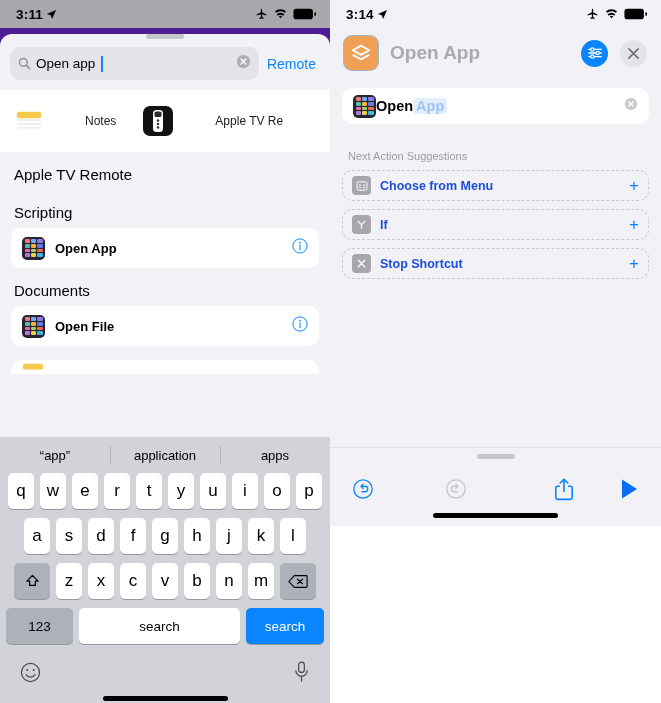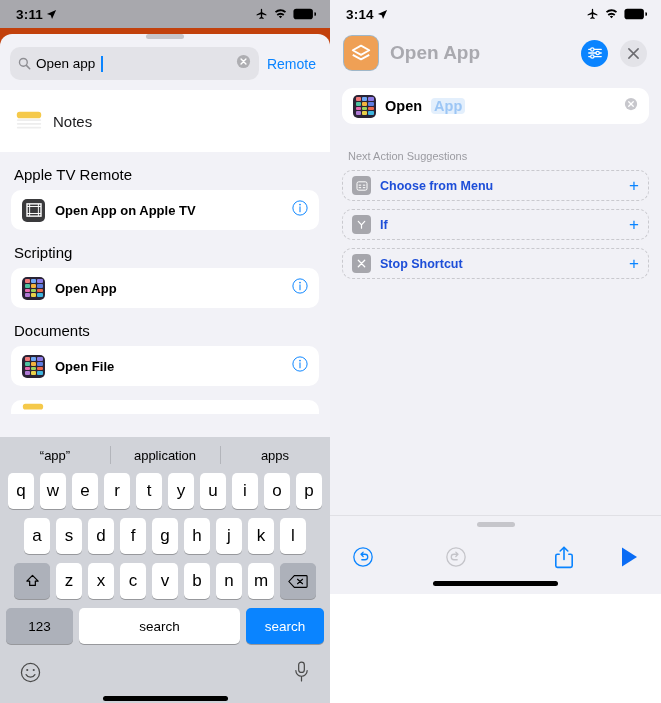--- a/index.html
+++ b/index.html
@@ -4,21 +4,21 @@
 <style>
   * { box-sizing: border-box; margin: 0; padding: 0; }
   html, body {
     width: 661px; height: 703px;
     font-family: "Liberation Sans", sans-serif;
     background: #fff; overflow: hidden;
   }
   .screens { display: flex; width: 661px; height: 703px; }
 
   
-  .left { width: 330px; height: 703px; position: relative; background: #c2410c; overflow: hidden; }
+  .left { width: 330px; height: 703px; position: relative; background: #4c1d95; overflow: hidden; }
   .left-statusbar {
     height: 28px; background: #a8a8ad; display: flex; align-items: center;
     justify-content: space-between; padding: 0 14px 0 16px;
   }
   .sb-time { font-size: 13.5px; font-weight: 700; color: #000; letter-spacing: .2px; display:flex; align-items:center; gap:3px;}
   .sb-right { display: flex; align-items: center; gap: 5px; }
   .sb-icon { display: block; }
 
   .sheet {
     background: #f2f2f7; border-radius: 12px 12px 0 0; position: relative;
@@ -31,21 +31,21 @@
     flex: 1; height: 33px; background: #e3e3e8; border-radius: 10px;
     display: flex; align-items: center; padding: 0 8px; gap: 5px; position: relative;
   }
   .sf-text { font-size: 13.5px; color: #000; }
   .caret { width: 1.5px; height: 16px; background: #0a84ff; margin-left: 1px; }
   .clear-btn { position: absolute; right: 8px; }
   .cancel { font-size: 14px; color: #0a84ff; padding-right: 4px; }
 
   .white-strip { background: #fff; height: 62px; display: flex; align-items: center; padding: 0 14px; gap: 0; overflow: hidden; }
   .app-chip { display: flex; align-items: center; gap: 9px; margin-right: 26px; flex: none; }
-  .app-chip .label { font-size: 15px; color: #1c1c1e; white-space: nowrap; }
+  .app-chip .label { font-size: 12px; color: #1c1c1e; white-space: nowrap; margin-left: 32px; }
 
   .scrollarea { background: #f2f2f7; padding: 0 0 0 0; height: 302px; overflow: hidden; }
   .sec-title { font-size: 15px; font-weight: 400; color: #000; padding: 14px 14px 7px 14px; }
   .card { background: #fff; border-radius: 10px; margin: 0 11px; height: 40px; display: flex; align-items: center; padding: 0 11px; gap: 10px; }
   .card .name { font-size: 13px; font-weight: 700; color: #000; flex: 1; }
   .grid-icon { width: 23px; height: 23px; border-radius: 5px; background: #2a2334; padding: 2.5px; display: grid; grid-template-columns: repeat(3, 1fr); grid-template-rows: repeat(4, 1fr); gap: 1px; flex: none; }
   .grid-icon i { border-radius: 1px; display: block; }
   .tv-icon { width: 23px; height: 23px; border-radius: 5px; background: #3a3a3c; display: flex; align-items: center; justify-content: center; flex: none; }
   .partial-card { background: #fff; border-radius: 10px 10px 0 0; margin: 14px 11px 0; height: 14px; display:flex; align-items:center; padding: 0 11px;}
 
@@ -60,30 +60,30 @@
   .krow.r3 { padding: 0 3px; }
   .key.wide { width: 36px; background: #adb1ba; }
   .key.num { width: 67px; background: #adb1ba; font-size: 13.5px; border-radius: 5px; }
   .key.space { flex: 1; background: #fff; font-size: 13.5px; }
   .key.search { width: 78px; background: #0a84ff; color: #fff; font-size: 13.5px; }
   .krow.r4 { gap: 6px; padding: 0 6px; margin-bottom: 8px; }
   .botbar { height: 44px; display: flex; align-items: center; justify-content: space-between; padding: 0 20px; }
   .homeindicator { width: 125px; height: 5px; border-radius: 3px; background: #000; margin: 0 auto 8px; }
 
   
-  .right { width: 331px; height: 594px; position: relative; background: #f1f1f6; overflow: hidden; }
+  .right { width: 331px; height: 526px; position: relative; background: #f1f1f6; overflow: hidden; }
   .right-statusbar { height: 28px; display: flex; align-items: center; justify-content: space-between; padding: 0 14px 0 16px; background: #f1f1f6; }
   .r-header { height: 50px; display: flex; align-items: center; padding: 0 14px; gap: 12px; }
   .shortcut-icon { width: 34px; height: 34px; border-radius: 8px; background: #efa055; display: flex; align-items: center; justify-content: center; flex: none; box-shadow: 0 0 0 1px #9fb7c9; }
   .r-title { font-size: 19px; font-weight: 700; color: #a9a9af; flex: 1; }
   .circle-btn { width: 27px; height: 27px; border-radius: 50%; display: flex; align-items: center; justify-content: center; flex: none; }
   .cb-blue { background: #0a84ff; }
   .cb-gray { background: #e3e3e8; }
 
-  .action-card { background: #fff; border-radius: 11px; margin: 10px 12px 0; height: 36px; display: flex; align-items: center; padding: 0 11px; gap: 9px; position: relative; }
+  .action-card { background: #fff; border-radius: 11px; margin: 10px 12px 0; height: 36px; display: flex; align-items: center; padding: 0 11px; position: relative; }
   .act-name { font-size: 14.5px; font-weight: 700; color: #000; }
   .act-param { font-size: 14.5px; font-weight: 700; color: #9cc6f5; background: #e3effc; border-radius: 4px; padding: 0 3px; }
 
   .nas-title { font-size: 11px; color: #9b9ba1; padding: 26px 0 8px 18px; }
   .sugg-card { border: 1px dashed #c9c9ce; background: transparent; border-radius: 10px; margin: 0 12px 8px; height: 31px; display: flex; align-items: center; padding: 0 9px; gap: 9px; }
   .sq-icon { width: 19px; height: 19px; border-radius: 4px; background: #a6a6ac; display: flex; align-items: center; justify-content: center; flex: none; }
   .sugg-label { font-size: 12.5px; font-weight: 700; color: #1d4ed8; flex: 1; }
   .plus { color: #0a84ff; font-size: 17px; line-height: 1; font-weight: 400; }
 
   .bottom-panel { position: absolute; left: 0; bottom: 0; width: 331px; background: #f1f1f6; border-top: 1px solid #e0e0e5; }
@@ -147,41 +147,36 @@
       <div class="white-strip">
         <div class="app-chip">
           <svg width="30" height="30" viewBox="0 0 32 32">
             <rect x="3" y="6" width="26" height="7" rx="3" fill="#f5c94a"></rect>
             <rect x="3" y="14" width="26" height="2" rx="1" fill="#ededed"></rect>
             <rect x="3" y="18" width="26" height="2" rx="1" fill="#ededed"></rect>
             <rect x="3" y="22" width="26" height="2" rx="1" fill="#ededed"></rect>
           </svg>
           <span class="label">Notes</span>
         </div>
+        <div class="app-chip">
+          <svg width="32" height="32" viewBox="0 0 32 32">
+            <rect x="1" y="1" width="30" height="30" rx="7" fill="#131313"></rect>
+            <rect x="11" y="5" width="10" height="22" rx="3.5" fill="#fff"></rect>
+            <rect x="12.5" y="6.5" width="7" height="5.5" rx="1.6" fill="#2b2b2b"></rect>
+            <circle cx="16" cy="15.5" r="1.2" fill="#2b2b2b"></circle>
+            <circle cx="16" cy="19" r="1.2" fill="#2b2b2b"></circle>
+            <circle cx="16" cy="22.5" r="1.2" fill="#2b2b2b"></circle>
+          </svg>
+          <span class="label">Apple TV Re</span>
+        </div>
       </div>
 
       <div class="scrollarea">
 
         <div class="sec-title">Apple TV Remote</div>
-        <div class="card">
-          <span class="tv-icon">
-            <svg width="16" height="14" viewBox="0 0 18 16">
-                <rect x="1" y="1" width="16" height="14" fill="none" stroke="#fff" stroke-width="1.6"></rect>
-                <path d="M1 4h16M1 12h16M4 1v14M14 1v14" stroke="#fff" stroke-width="1.1"></path>
-              </svg>
-          </span>
-          <span class="name">Open App on Apple TV</span>
-          <span>
-            <svg width="16" height="16" viewBox="0 0 18 18">
-                <circle cx="9" cy="9" r="8" fill="none" stroke="#0a84ff" stroke-width="1.1"></circle>
-                <circle cx="9" cy="5.2" r="0.95" fill="#0a84ff"></circle>
-                <path d="M9 7.6v5.6" stroke="#0a84ff" stroke-width="1.2" stroke-linecap="round"></path>
-              </svg>
-          </span>
-        </div>
 
         <div class="sec-title">Scripting</div>
         <div class="card">
           <span class="grid-icon">
             <i style="background:#f07a7a"></i>
               <i style="background:#6fa8f5"></i>
               <i style="background:#8c7ae6"></i>
             <i style="background:#4fc3a1"></i>
               <i style="background:#f3b23c"></i>
               <i style="background:#5e7de0"></i>

